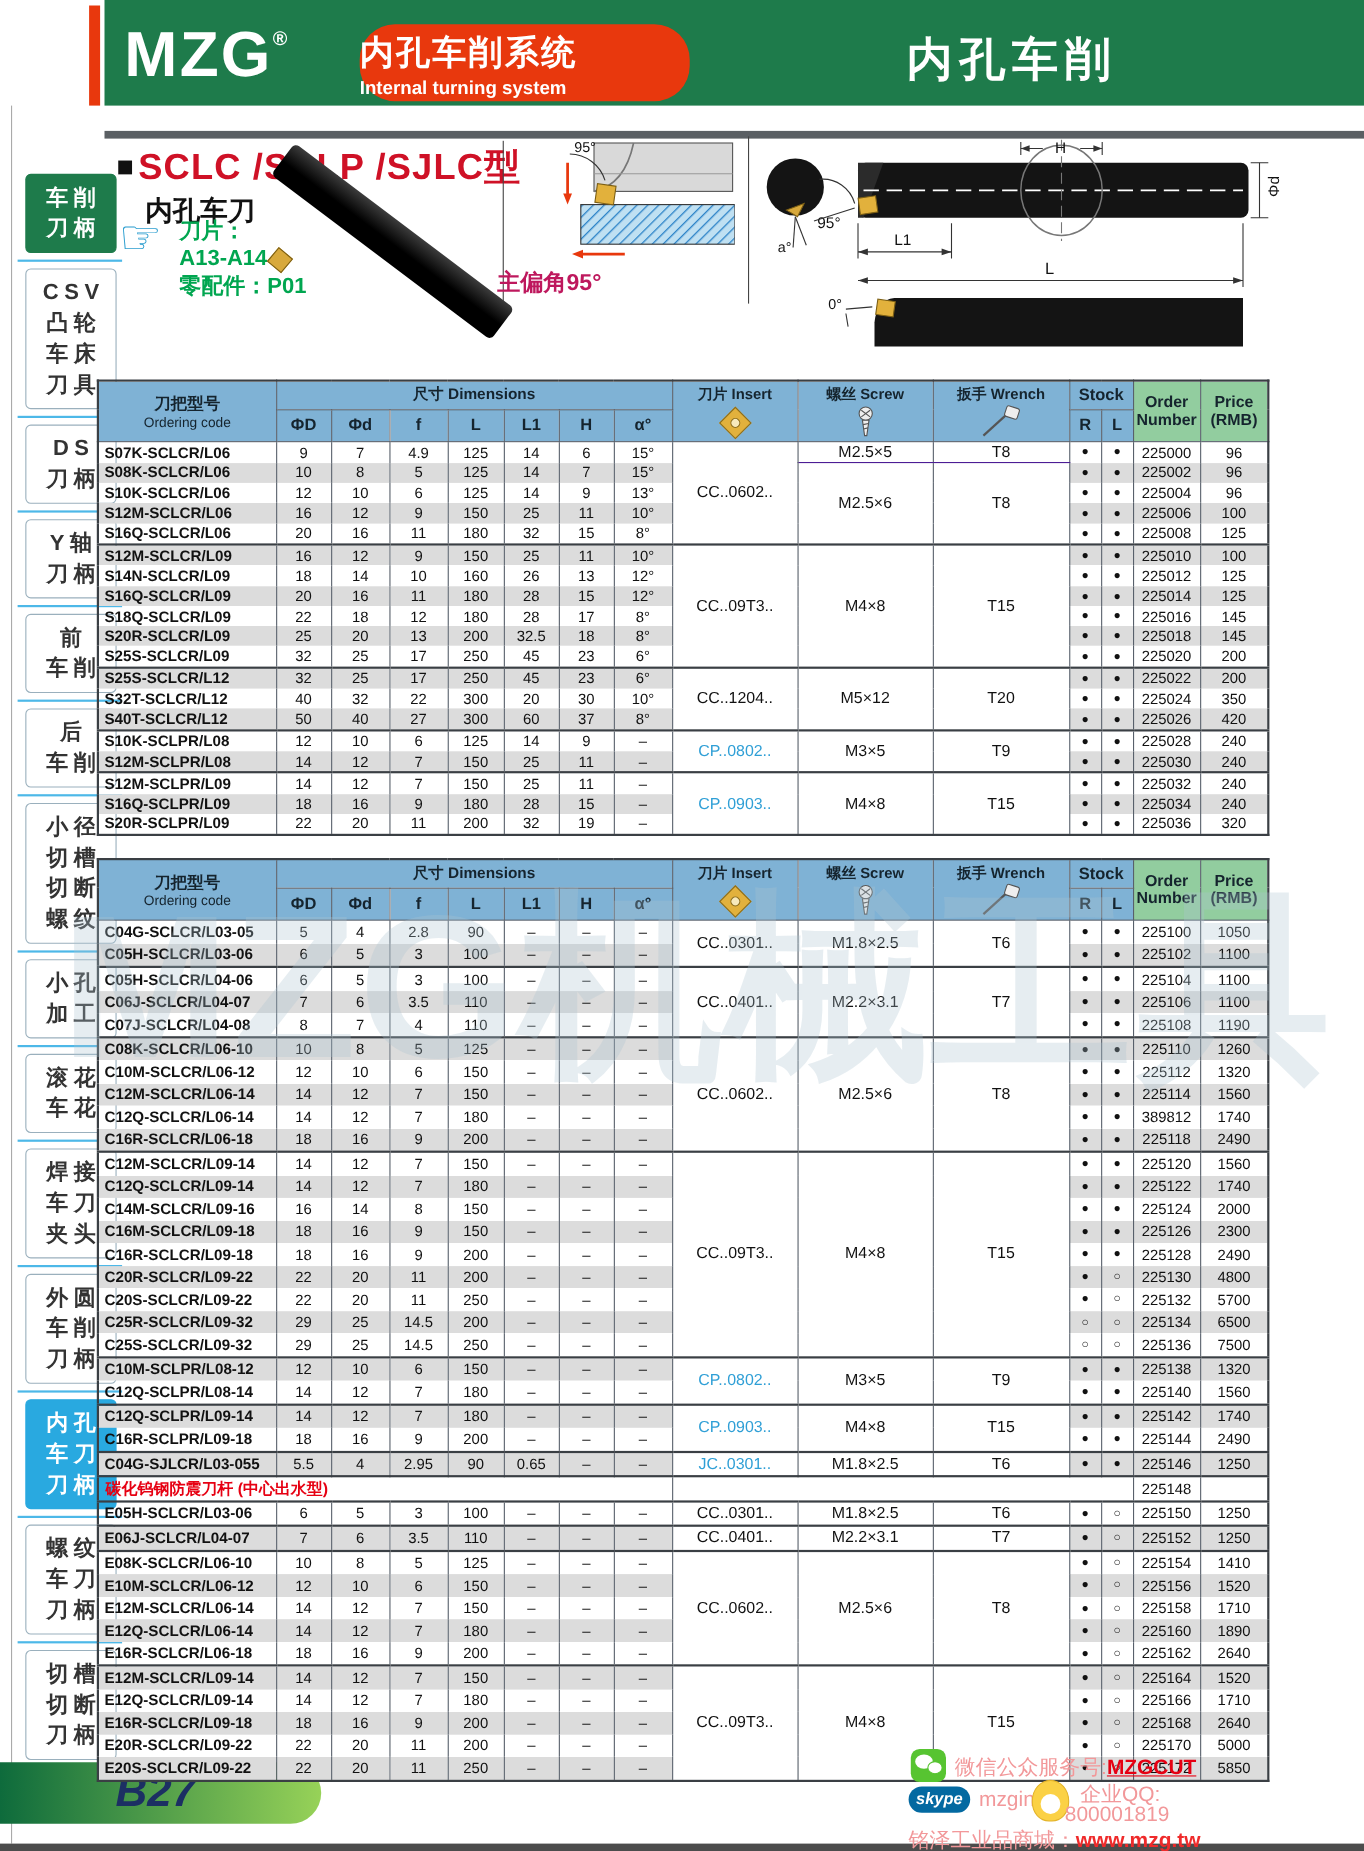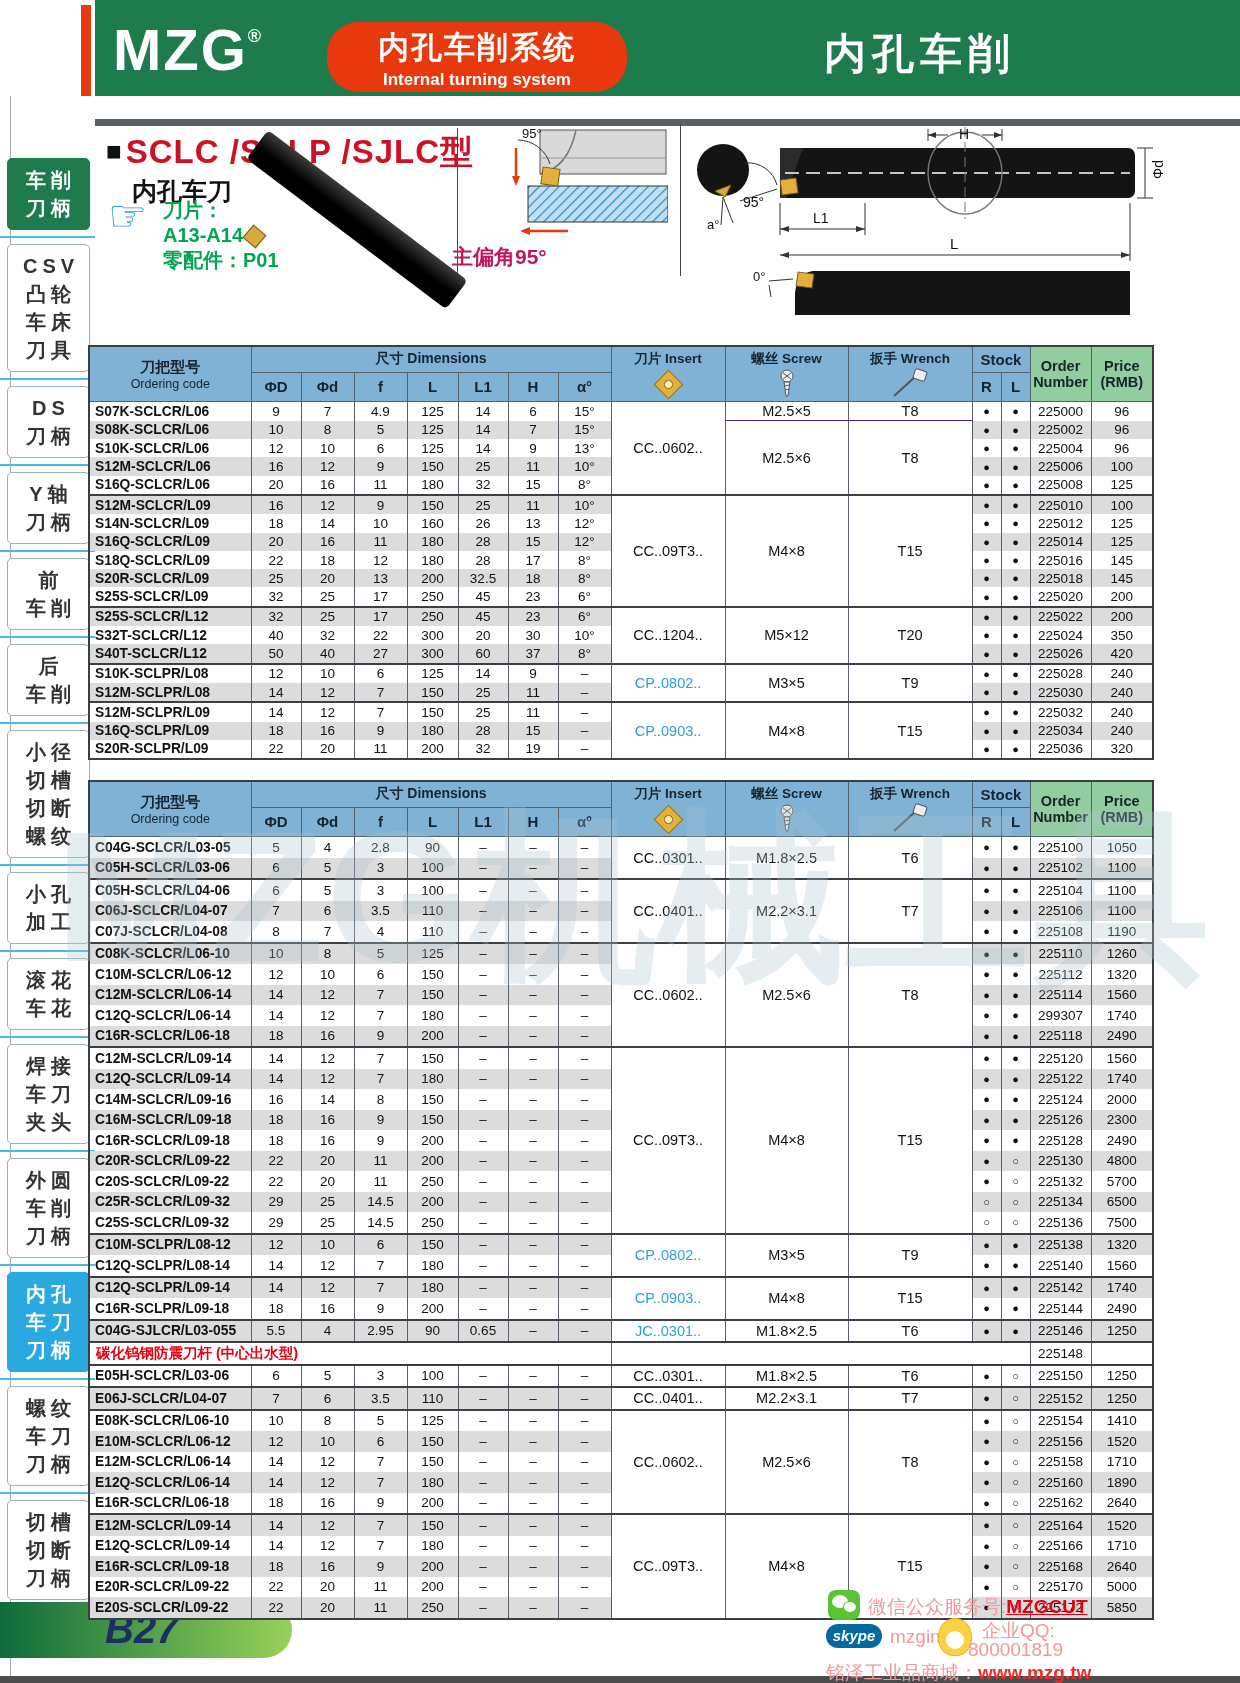--- a/index.html
+++ b/index.html
@@ -3,29 +3,29 @@
 <meta charset="utf-8">
 <style>
   html,body{margin:0;padding:0;background:#fff;}
   .page{position:relative;width:1240px;height:1683px;background:#fff;overflow:hidden;
         font-family:"Liberation Sans",sans-serif;color:#222;}
   
   .topbar{position:absolute;left:95px;top:0;width:1145px;height:96px;background:#1e7b4b;}
   .red-stripe{position:absolute;left:81px;top:5px;width:10px;height:91px;background:#e8380d;}
   .logo{position:absolute;left:113px;top:16px;color:#fff;font-weight:900;font-size:58px;letter-spacing:2px;}
   .logo sup{font-size:18px;vertical-align:28px;font-weight:700;}
-  .sys-badge{position:absolute;left:327px;top:22px;width:300px;height:70px;background:#e8380d;border-radius:32px;text-align:center;color:#fff;}
+  .sys-badge{position:absolute;left:327px;top:22px;width:300px;height:70px;background:#e8380d;border-radius:32px;color:#fff;}
   .sys-badge .cn{font-size:31px;font-weight:900;margin-top:5px;letter-spacing:2px;}
   .sys-badge .en{font-size:17px;font-weight:700;margin-top:1px;}
   .page-title{position:absolute;left:760px;top:26px;width:320px;text-align:center;color:#fff;font-size:42px;font-weight:900;letter-spacing:6px;}
   .rule{position:absolute;left:95px;top:119px;width:1145px;height:7px;background:#5a5f63;}
   .left-border{position:absolute;left:10px;top:96px;width:1px;height:1580px;background:#aaa;}
   .bottom-bar{position:absolute;left:0;top:1676px;width:1240px;height:7px;background:#4c4c4c;}
   
-  .sidebar{position:absolute;left:0;top:158px;width:95px;}
+  .sidebar{position:absolute;left:16px;top:158px;width:95px;}
   .tab{margin:0 5px 0 7px;background:#fff;border:1px solid #9ab0bd;border-radius:5px;
        text-align:center;font-size:20px;font-weight:bold;color:#333;padding:7px 0;line-height:28px;}
   .tab .ln{letter-spacing:5px;text-indent:5px;white-space:nowrap;}
   .tab.green{background:#1e7b4b;color:#fff;border-color:#1e7b4b;}
   .tab.blue{background:#29a9e0;color:#fff;border-color:#29a9e0;}
   .sep{height:2px;background:#4db8e8;margin:6px 0 6px 0;width:95px;}
   
   .sec-title{position:absolute;left:106px;top:130px;font-size:33px;font-weight:900;}
   .sec-title .sq{color:#111;margin-right:4px;font-size:26px;vertical-align:3px;}
   .sec-title .red{color:#cf1126;letter-spacing:1px;}
@@ -805,21 +805,21 @@
             <td class="cd">C12Q-SCLCR/L06-14</td>
             <td class="">14</td>
             <td class="">12</td>
             <td class="">7</td>
             <td class="">180</td>
             <td class="">–</td>
             <td class="">–</td>
             <td class="">–</td>
             <td class="st">●</td>
             <td class="st">●</td>
-            <td class="">299307</td>
+            <td class="">389812</td>
             <td class="">1740</td>
           </tr>
           <tr>
             <td class="cd sh">C16R-SCLCR/L06-18</td>
             <td class="sh">18</td>
             <td class="sh">16</td>
             <td class="sh">9</td>
             <td class="sh">200</td>
             <td class="sh">–</td>
             <td class="sh">–</td>

